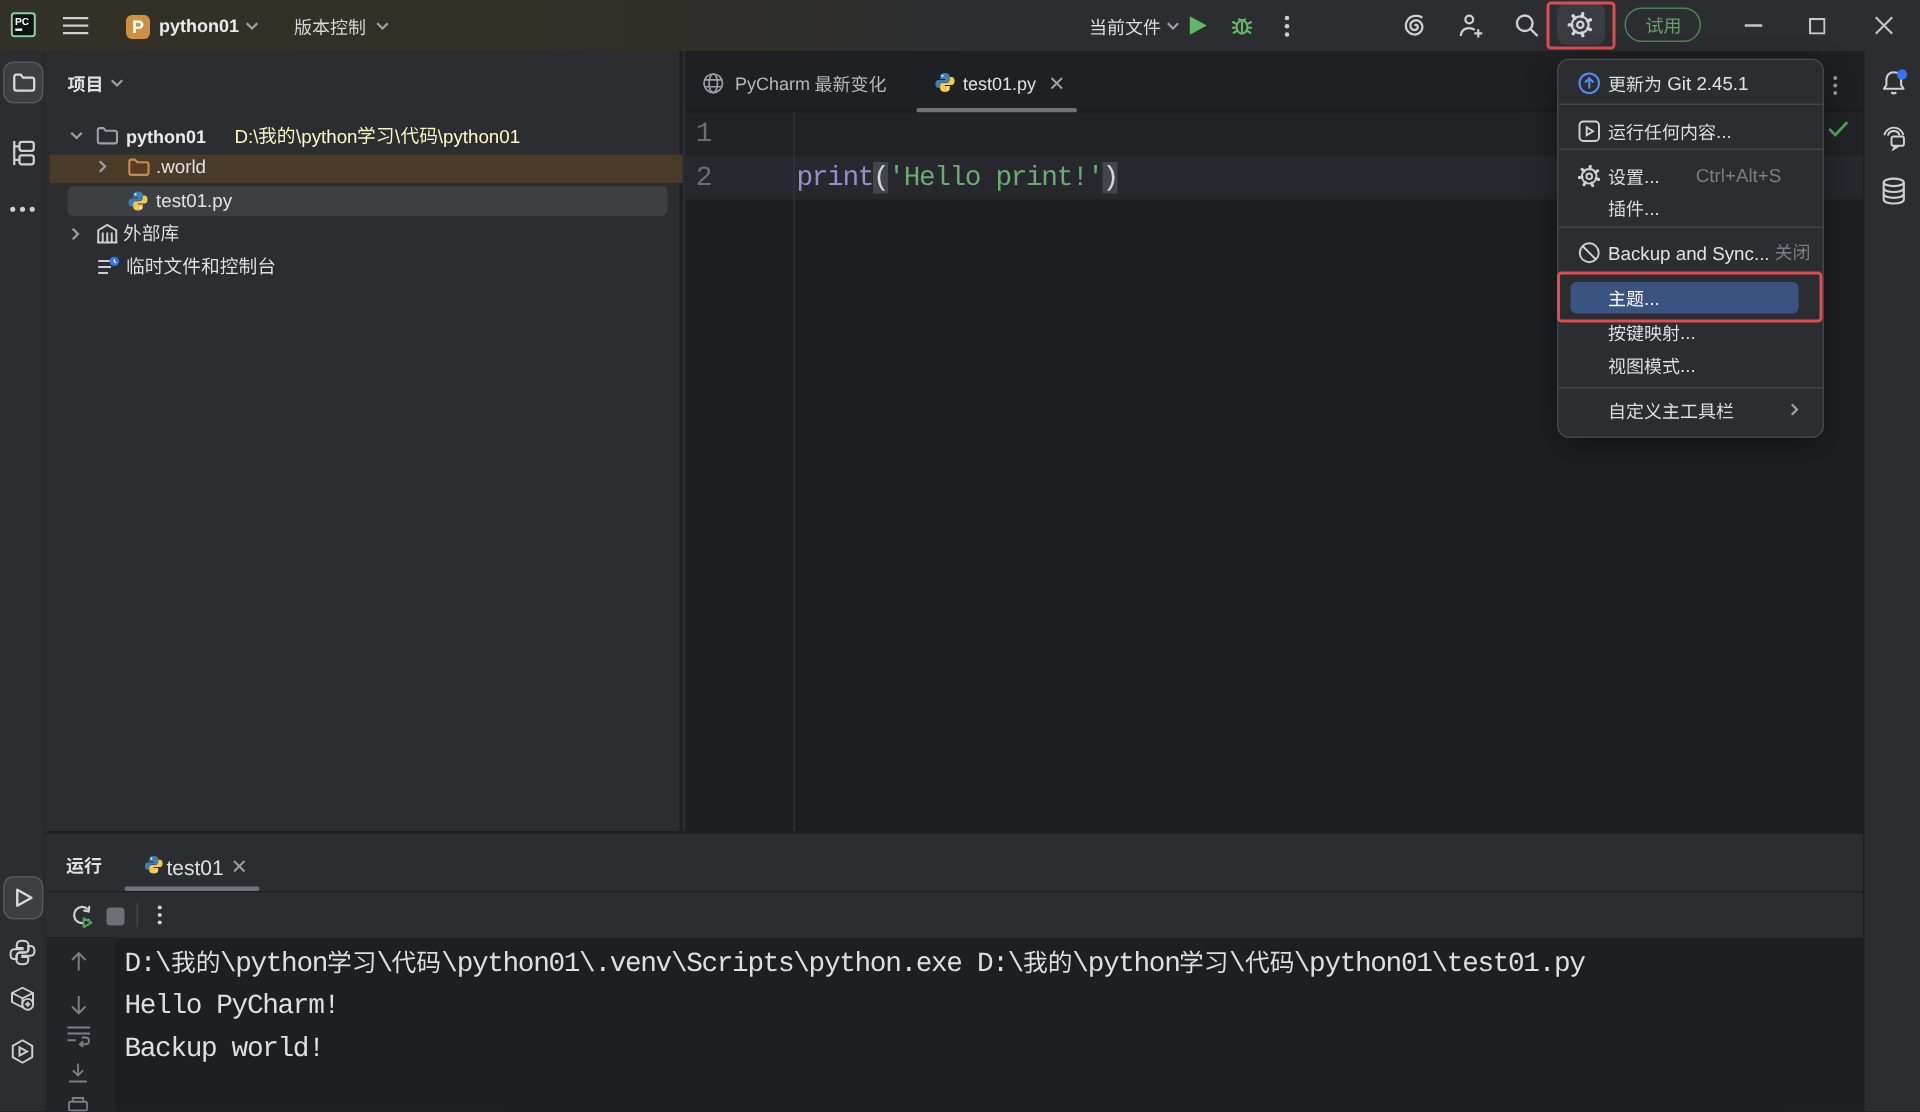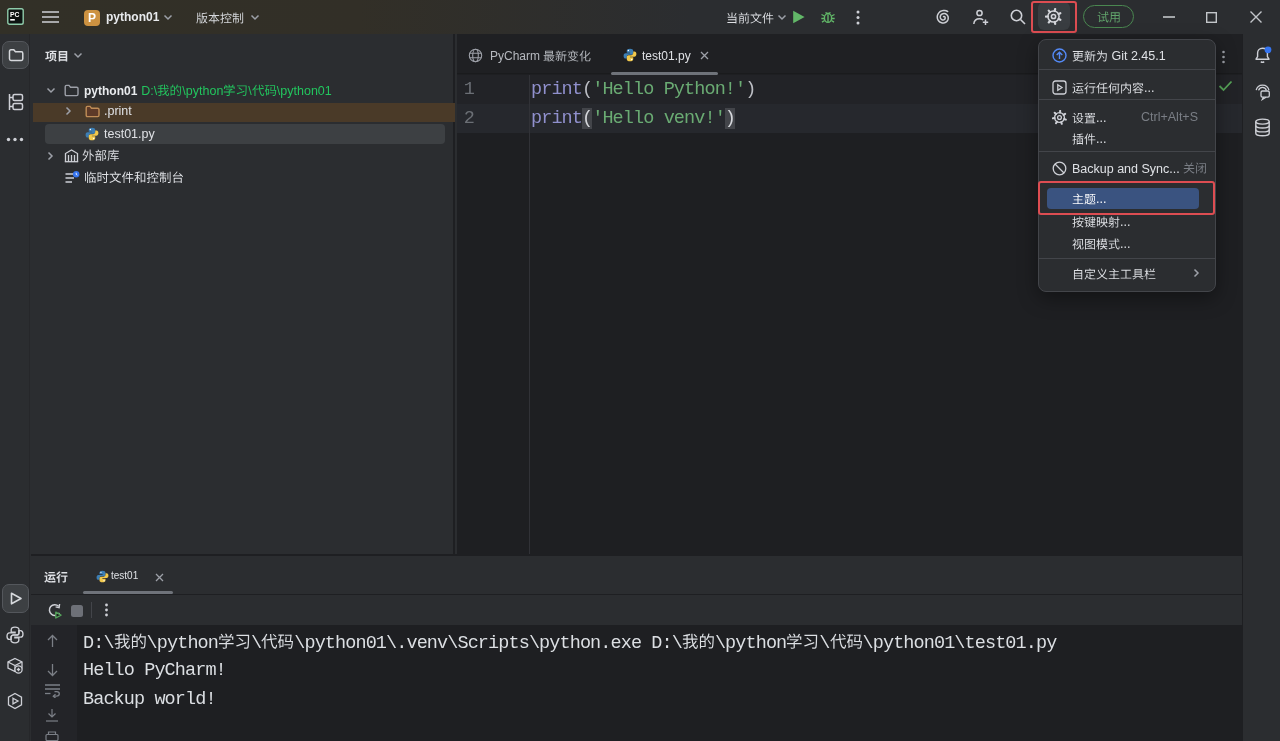--- a/index.html
+++ b/index.html
@@ -164,38 +164,38 @@
 <div class="abs" style="left:33px;top:103px;width:422px;height:19px;background:#4a3a28"></div>
 <div class="abs" style="left:45px;top:124px;width:400px;height:20px;background:#3d4043;border-radius:4px"></div>
 <svg class="abs" style="left:46px;top:87px" width="10" height="7" viewBox="0 0 10 7">
       <path d="M1.5 1.5 5 5 8.5 1.5" stroke="#9da0a8" stroke-width="1.5" fill="none"></path>
     </svg>
 <svg class="abs" style="left:64px;top:84px" width="15" height="13" viewBox="0 0 15 13">
       <path d="M1.2 2.8 Q1.2 1.4 2.5 1.4 H5 L6.5 3.2 H12.7 Q14 3.2 14 4.6 V10 Q14 11.6 12.7 11.6 H2.5 Q1.2 11.6 1.2 10 Z" fill="none" stroke="#9da0a8" stroke-width="1.4"></path>
     </svg>
 <div class="abs row" style="left:84px;top:83px;height:15px">
       <span style="font-weight:bold;color:#e8eaed;font-size:12px">python01</span>
-      <span style="color:#22c55e;margin-left:4px">D:\<svg style="vertical-align:-1.5px;" width="25.0" height="12.5" viewBox="0 0 2000 1000" fill="currentColor">
+      <span style="color:#fef9c3;margin-left:19px">D:\<svg style="vertical-align:-1.5px;" width="25.0" height="12.5" viewBox="0 0 2000 1000" fill="currentColor">
           <path transform="translate(0,880) scale(1,-1)" d="M704 774C762 723 830 650 861 602L922 646C889 693 819 764 761 814ZM832 427C798 363 753 300 700 243C683 310 669 388 659 473H946V544H651C643 634 639 731 639 832H560C561 733 566 636 574 544H345V720C406 733 464 748 513 765L460 828C364 792 202 758 62 737C71 719 81 692 85 674C144 682 208 692 270 704V544H56V473H270V296L41 251L63 175L270 222V17C270 0 264 -5 247 -6C229 -7 170 -7 106 -5C117 -26 130 -60 133 -81C216 -81 270 -79 301 -67C334 -55 345 -32 345 17V240L530 283L524 350L345 312V473H581C594 364 613 264 637 180C565 114 484 58 399 17C418 1 440 -24 451 -42C526 -3 598 47 663 105C708 -12 770 -83 849 -83C924 -83 952 -34 965 132C945 139 918 156 902 173C896 44 884 -7 856 -7C806 -7 760 57 724 163C793 234 853 314 898 399Z"></path>
           <path transform="translate(1000,880) scale(1,-1)" d="M552 423C607 350 675 250 705 189L769 229C736 288 667 385 610 456ZM240 842C232 794 215 728 199 679H87V-54H156V25H435V679H268C285 722 304 778 321 828ZM156 612H366V401H156ZM156 93V335H366V93ZM598 844C566 706 512 568 443 479C461 469 492 448 506 436C540 484 572 545 600 613H856C844 212 828 58 796 24C784 10 773 7 753 7C730 7 670 8 604 13C618 -6 627 -38 629 -59C685 -62 744 -64 778 -61C814 -57 836 -49 859 -19C899 30 913 185 928 644C929 654 929 682 929 682H627C643 729 658 779 670 828Z"></path>
         </svg>\python<svg style="vertical-align:-1.5px;" width="25.0" height="12.5" viewBox="0 0 2000 1000" fill="currentColor">
           <path transform="translate(0,880) scale(1,-1)" d="M460 347V275H60V204H460V14C460 -1 455 -5 435 -7C414 -8 347 -8 269 -6C282 -26 296 -57 302 -78C393 -78 450 -77 487 -65C524 -55 536 -33 536 13V204H945V275H536V315C627 354 719 411 784 469L735 506L719 502H228V436H635C583 402 519 368 460 347ZM424 824C454 778 486 716 500 674H280L318 693C301 732 259 788 221 830L159 802C191 764 227 712 246 674H80V475H152V606H853V475H928V674H763C796 714 831 763 861 808L785 834C762 785 720 721 683 674H520L572 694C559 737 524 801 490 849Z"></path>
           <path transform="translate(1000,880) scale(1,-1)" d="M231 563C321 501 439 410 496 354L549 411C489 466 370 553 282 612ZM103 134 130 59C284 112 511 190 717 263L703 333C485 258 247 178 103 134ZM119 767V696H812C806 232 797 50 765 15C755 2 744 -2 725 -1C698 -1 636 -1 566 4C580 -16 589 -47 590 -68C648 -72 713 -73 752 -69C789 -66 813 -55 836 -22C874 29 882 198 888 724C888 735 888 767 888 767Z"></path>
         </svg>\<svg style="vertical-align:-1.5px;" width="25.0" height="12.5" viewBox="0 0 2000 1000" fill="currentColor">
           <path transform="translate(0,880) scale(1,-1)" d="M715 783C774 733 844 663 877 618L935 658C901 703 829 771 769 819ZM548 826C552 720 559 620 568 528L324 497L335 426L576 456C614 142 694 -67 860 -79C913 -82 953 -30 975 143C960 150 927 168 912 183C902 67 886 8 857 9C750 20 684 200 650 466L955 504L944 575L642 537C632 626 626 724 623 826ZM313 830C247 671 136 518 21 420C34 403 57 365 65 348C111 389 156 439 199 494V-78H276V604C317 668 354 737 384 807Z"></path>
           <path transform="translate(1000,880) scale(1,-1)" d="M410 205V137H792V205ZM491 650C484 551 471 417 458 337H478L863 336C844 117 822 28 796 2C786 -8 776 -10 758 -9C740 -9 695 -9 647 -4C659 -23 666 -52 668 -73C716 -76 762 -76 788 -74C818 -72 837 -65 856 -43C892 -7 915 98 938 368C939 379 940 401 940 401H816C832 525 848 675 856 779L803 785L791 781H443V712H778C770 624 757 502 745 401H537C546 475 556 569 561 645ZM51 787V718H173C145 565 100 423 29 328C41 308 58 266 63 247C82 272 100 299 116 329V-34H181V46H365V479H182C208 554 229 635 245 718H394V787ZM181 411H299V113H181Z"></path>
         </svg>\python01</span>
     </div>
 <svg class="abs" style="left:65px;top:106px" width="7" height="10" viewBox="0 0 7 10">
       <path d="M1.5 1.5 5 5 1.5 8.5" stroke="#9da0a8" stroke-width="1.5" fill="none"></path>
     </svg>
 <svg class="abs" style="left:85px;top:105px" width="15" height="13" viewBox="0 0 15 13">
       <path d="M1.2 2.8 Q1.2 1.4 2.5 1.4 H5 L6.5 3.2 H12.7 Q14 3.2 14 4.6 V10 Q14 11.6 12.7 11.6 H2.5 Q1.2 11.6 1.2 10 Z" fill="#5d3a28" stroke="#c08d57" stroke-width="1.4"></path>
     </svg>
-<div class="abs" style="left:104px;top:104px;color:#dfe1e5">.print</div>
+<div class="abs" style="left:104px;top:104px;color:#dfe1e5">.world</div>
 <svg class="abs" style="left:85px;top:127px" width="14" height="14" viewBox="0 0 16 16">
       <path d="M8 0.8 C5.6 0.8 4.3 1.8 4.3 3.5 v1.8 h3.8 v0.8 H3 C1.4 6.1 0.7 7.4 0.7 9.1 c0 1.7 0.7 3 2.3 3 h1.3 v-1.9 c0-1.3 1.1-2.4 2.4-2.4 h2.9 c1.3 0 2.1-0.9 2.1-2.1 V3.5 C11.7 1.8 10.4 0.8 8 0.8 Z" fill="#3d7fb5"></path>
       <path d="M8 15.2 c2.4 0 3.7-1 3.7-2.7 v-1.8 H7.9 v-0.8 h5.1 c1.6 0 2.3-1.3 2.3-3 0-1.7-0.7-3-2.3-3 h-1.3 v1.9 c0 1.3-1.1 2.4-2.4 2.4 H6.4 c-1.3 0-2.1 0.9-2.1 2.1 v2.2 C4.3 14.2 5.6 15.2 8 15.2 Z" fill="#f2c94c"></path>
       <circle cx="6.1" cy="2.9" r="0.8" fill="#fff"></circle>
       <circle cx="9.9" cy="13.1" r="0.8" fill="#fff"></circle>
     </svg>
 <div class="abs" style="left:104px;top:127px;color:#dfe1e5">test01.py</div>
 <svg class="abs" style="left:47px;top:151px" width="7" height="10" viewBox="0 0 7 10">
       <path d="M1.5 1.5 5 5 1.5 8.5" stroke="#9da0a8" stroke-width="1.5" fill="none"></path>
     </svg>
@@ -256,22 +256,21 @@
 <div class="abs" style="left:642px;top:49px;color:#dfe1e5;font-size:12px">test01.py</div>
 <svg class="abs" style="left:700px;top:51px" width="9" height="9" viewBox="0 0 9 9">
 <path d="M1 1 L8 8 M8 1 L1 8" stroke="#9da0a8" stroke-width="1.3"></path>
     </svg>
 <div class="abs" style="left:611px;top:72px;width:107px;height:3px;background:#6f737a;border-radius:1.5px"></div>
 <div class="abs" style="left:457px;top:75px;width:785px;height:29px;background:#222327"></div>
 <div class="abs" style="left:457px;top:104px;width:785px;height:29px;background:#26282d"></div>
 <div class="abs" style="left:529px;top:75px;width:1px;height:480px;background:#313237"></div>
 <div class="abs mono" style="left:440px;top:80px;width:34px;text-align:right;color:#6b6f75">1</div>
 <div class="abs mono" style="left:440px;top:109px;width:34px;text-align:right;color:#6b6f75">2</div>
-<div class="abs mono" style="left:531px;top:80px"><span style="color:#9090cd">print</span><span style="color:#bcbec4">(</span><span style="color:#6aab73">'Hello Python!'</span><span style="color:#bcbec4">)</span></div>
-<div class="abs mono" style="left:531px;top:109px"><span style="color:#9090cd">print</span><span style="color:#d5d7db;background:#43454a">(</span><span style="color:#6aab73">'Hello venv!'</span><span style="color:#d5d7db;background:#43454a">)</span></div>
+<div class="abs mono" style="left:531px;top:109px"><span style="color:#9090cd">print</span><span style="color:#d5d7db;background:#43454a">(</span><span style="color:#6aab73">'Hello print!'</span><span style="color:#d5d7db;background:#43454a">)</span></div>
 <svg class="abs" style="left:1221px;top:50px" width="5" height="14" viewBox="0 0 5 14">
 <g fill="#9da0a8">
         <circle cx="2.5" cy="2" r="1.3"></circle>
         <circle cx="2.5" cy="7" r="1.3"></circle>
         <circle cx="2.5" cy="12" r="1.3"></circle>
       </g>
     </svg>
 <svg class="abs" style="left:1218px;top:80px" width="15" height="12" viewBox="0 0 15 12">
 <path d="M1.5 6 L5.5 10 L13.5 1.5" stroke="#57a559" stroke-width="1.8" fill="none"></path>
     </svg>
@@ -310,21 +309,21 @@
         <path transform="translate(0,880) scale(1,-1)" d="M381 799V687H894V799ZM55 737C110 694 191 633 228 596L312 682C271 717 188 774 134 812ZM381 113C418 128 471 134 808 167C822 140 834 115 843 94L951 149C914 224 836 350 780 443L680 397L753 270L510 251C556 315 601 392 636 466H959V578H313V466H490C457 383 413 307 396 284C376 255 359 236 339 231C354 198 374 138 381 113ZM274 507H34V397H157V116C114 95 67 59 24 16L107 -101C149 -42 197 22 228 22C249 22 283 -8 324 -31C394 -71 475 -83 601 -83C710 -83 870 -77 945 -73C946 -38 967 25 981 59C876 44 707 35 605 35C496 35 406 40 340 80C311 96 291 111 274 121Z"></path>
         <path transform="translate(1000,880) scale(1,-1)" d="M447 793V678H935V793ZM254 850C206 780 109 689 26 636C47 612 78 564 93 537C189 604 297 707 370 802ZM404 515V401H700V52C700 37 694 33 676 33C658 32 591 32 534 35C550 0 566 -52 571 -87C660 -87 724 -85 767 -67C811 -49 823 -15 823 49V401H961V515ZM292 632C227 518 117 402 15 331C39 306 80 252 97 227C124 249 151 274 179 301V-91H299V435C339 485 376 537 406 588Z"></path>
       </svg>
     </div>
 <svg class="abs" style="left:96px;top:570px" width="13" height="13" viewBox="0 0 16 16">
       <path d="M8 0.8 C5.6 0.8 4.3 1.8 4.3 3.5 v1.8 h3.8 v0.8 H3 C1.4 6.1 0.7 7.4 0.7 9.1 c0 1.7 0.7 3 2.3 3 h1.3 v-1.9 c0-1.3 1.1-2.4 2.4-2.4 h2.9 c1.3 0 2.1-0.9 2.1-2.1 V3.5 C11.7 1.8 10.4 0.8 8 0.8 Z" fill="#3d7fb5"></path>
       <path d="M8 15.2 c2.4 0 3.7-1 3.7-2.7 v-1.8 H7.9 v-0.8 h5.1 c1.6 0 2.3-1.3 2.3-3 0-1.7-0.7-3-2.3-3 h-1.3 v1.9 c0 1.3-1.1 2.4-2.4 2.4 H6.4 c-1.3 0-2.1 0.9-2.1 2.1 v2.2 C4.3 14.2 5.6 15.2 8 15.2 Z" fill="#f2c94c"></path>
       <circle cx="6.1" cy="2.9" r="0.8" fill="#fff"></circle>
       <circle cx="9.9" cy="13.1" r="0.8" fill="#fff"></circle>
     </svg>
-<div class="abs" style="left:111px;top:570px;color:#dfe1e5;font-size:10px">test01</div>
+<div class="abs" style="left:111px;top:570px;color:#dfe1e5;font-size:14px">test01</div>
 <svg class="abs" style="left:155px;top:573px" width="9" height="9" viewBox="0 0 9 9">
 <path d="M1 1 L8 8 M8 1 L1 8" stroke="#9da0a8" stroke-width="1.3"></path>
     </svg>
 <div class="abs" style="left:83px;top:591px;width:90px;height:3px;background:#6f737a;border-radius:1.5px"></div>
 <svg class="abs" style="left:46px;top:603px" width="18" height="17" viewBox="0 0 18 17">
 <g fill="none" stroke="#ced0d6" stroke-width="1.5">
 <path d="M12.6 3.2 A5.4 5.4 0 1 0 13.4 9.9"></path>
 <path d="M13.6 1 L13.1 4.6 L9.6 3.9" stroke-width="1.4"></path>
 </g>
 <path d="M9.8 9.2 L15 12.1 L9.8 15 Z" fill="#1e1f22" stroke="#55a25b" stroke-width="1.4" stroke-linejoin="round"></path>
@@ -421,21 +420,21 @@
       <g fill="none" stroke="#ced0d6">
         <circle cx="7.5" cy="7.5" r="4.9" stroke-width="1.3"></circle>
         <circle cx="7.5" cy="7.5" r="1.9" stroke-width="1.3"></circle>
         <path d="M7.99 2.62 L8.17 0.83 M11.62 4.84 L13.13 3.87 M12.14 9.06 L13.85 9.64 M9.17 12.10 L9.79 13.80 M4.94 11.68 L4.00 13.22 M2.64 8.11 L0.85 8.33 M3.99 4.08 L2.70 2.82" stroke-width="2.0" stroke-linecap="round"></path>
       </g>
     </svg>
 <div class="abs row" style="left:1072px;top:110px;height:15px"><svg style="vertical-align:-1.4px;" width="24.0" height="12.0" viewBox="0 0 2000 1000" fill="currentColor">
         <path transform="translate(0,880) scale(1,-1)" d="M122 776C175 729 242 662 273 619L324 672C292 713 225 778 171 822ZM43 526V454H184V95C184 49 153 16 134 4C148 -11 168 -42 175 -60C190 -40 217 -20 395 112C386 127 374 155 368 175L257 94V526ZM491 804V693C491 619 469 536 337 476C351 464 377 435 386 420C530 489 562 597 562 691V734H739V573C739 497 753 469 823 469C834 469 883 469 898 469C918 469 939 470 951 474C948 491 946 520 944 539C932 536 911 534 897 534C884 534 839 534 828 534C812 534 810 543 810 572V804ZM805 328C769 248 715 182 649 129C582 184 529 251 493 328ZM384 398V328H436L422 323C462 231 519 151 590 86C515 38 429 5 341 -15C355 -31 371 -61 377 -80C474 -54 566 -16 647 39C723 -17 814 -58 917 -83C926 -62 947 -32 963 -16C867 4 781 39 708 86C793 160 861 256 901 381L855 401L842 398Z"></path>
         <path transform="translate(1000,880) scale(1,-1)" d="M651 748H820V658H651ZM417 748H582V658H417ZM189 748H348V658H189ZM190 427V6H57V-50H945V6H808V427H495L509 486H922V545H520L531 603H895V802H117V603H454L446 545H68V486H436L424 427ZM262 6V68H734V6ZM262 275H734V217H262ZM262 320V376H734V320ZM262 172H734V113H262Z"></path>
       </svg>...</div>
-<div class="abs" style="left:1120px;top:110px;width:78px;text-align:right;color:#7a7e85">Ctrl+Alt+S</div>
+<div class="abs" style="left:1120px;top:110px;width:78px;text-align:center;color:#7a7e85">Ctrl+Alt+S</div>
 <div class="abs row" style="left:1072px;top:131px;height:15px"><svg style="vertical-align:-1.4px;" width="24.0" height="12.0" viewBox="0 0 2000 1000" fill="currentColor">
         <path transform="translate(0,880) scale(1,-1)" d="M732 243V179H847V38H693V536H950V604H693V731C770 742 843 755 899 773L860 833C753 799 558 778 401 769C409 753 418 726 421 709C485 711 555 716 624 723V604H367V536H624V38H461V178H581V242H461V365C503 376 547 390 584 405L547 467C508 446 446 424 395 409V-79H461V-30H847V-81H916V433H731V368H847V243ZM160 840V638H54V568H160V341L37 308L55 235L160 267V8C160 -4 157 -7 146 -7C136 -7 106 -8 72 -7C82 -27 91 -58 94 -76C146 -76 180 -74 203 -62C225 -51 233 -30 233 8V289L342 323L334 391L233 362V568H329V638H233V840Z"></path>
         <path transform="translate(1000,880) scale(1,-1)" d="M317 341V268H604V-80H679V268H953V341H679V562H909V635H679V828H604V635H470C483 680 494 728 504 775L432 790C409 659 367 530 309 447C327 438 359 420 373 409C400 451 425 504 446 562H604V341ZM268 836C214 685 126 535 32 437C45 420 67 381 75 363C107 397 137 437 167 480V-78H239V597C277 667 311 741 339 815Z"></path>
       </svg>...</div>
 <div class="abs" style="left:1039px;top:151px;width:176px;height:1px;background:#43454a"></div>
 <svg class="abs" style="left:1052px;top:161px" width="15" height="15" viewBox="0 0 15 15">
 <g fill="none" stroke="#ced0d6" stroke-width="1.3">
 <circle cx="7.5" cy="7.5" r="6.3"></circle>
 <path d="M3 3 L12 12"></path>
 </g>

